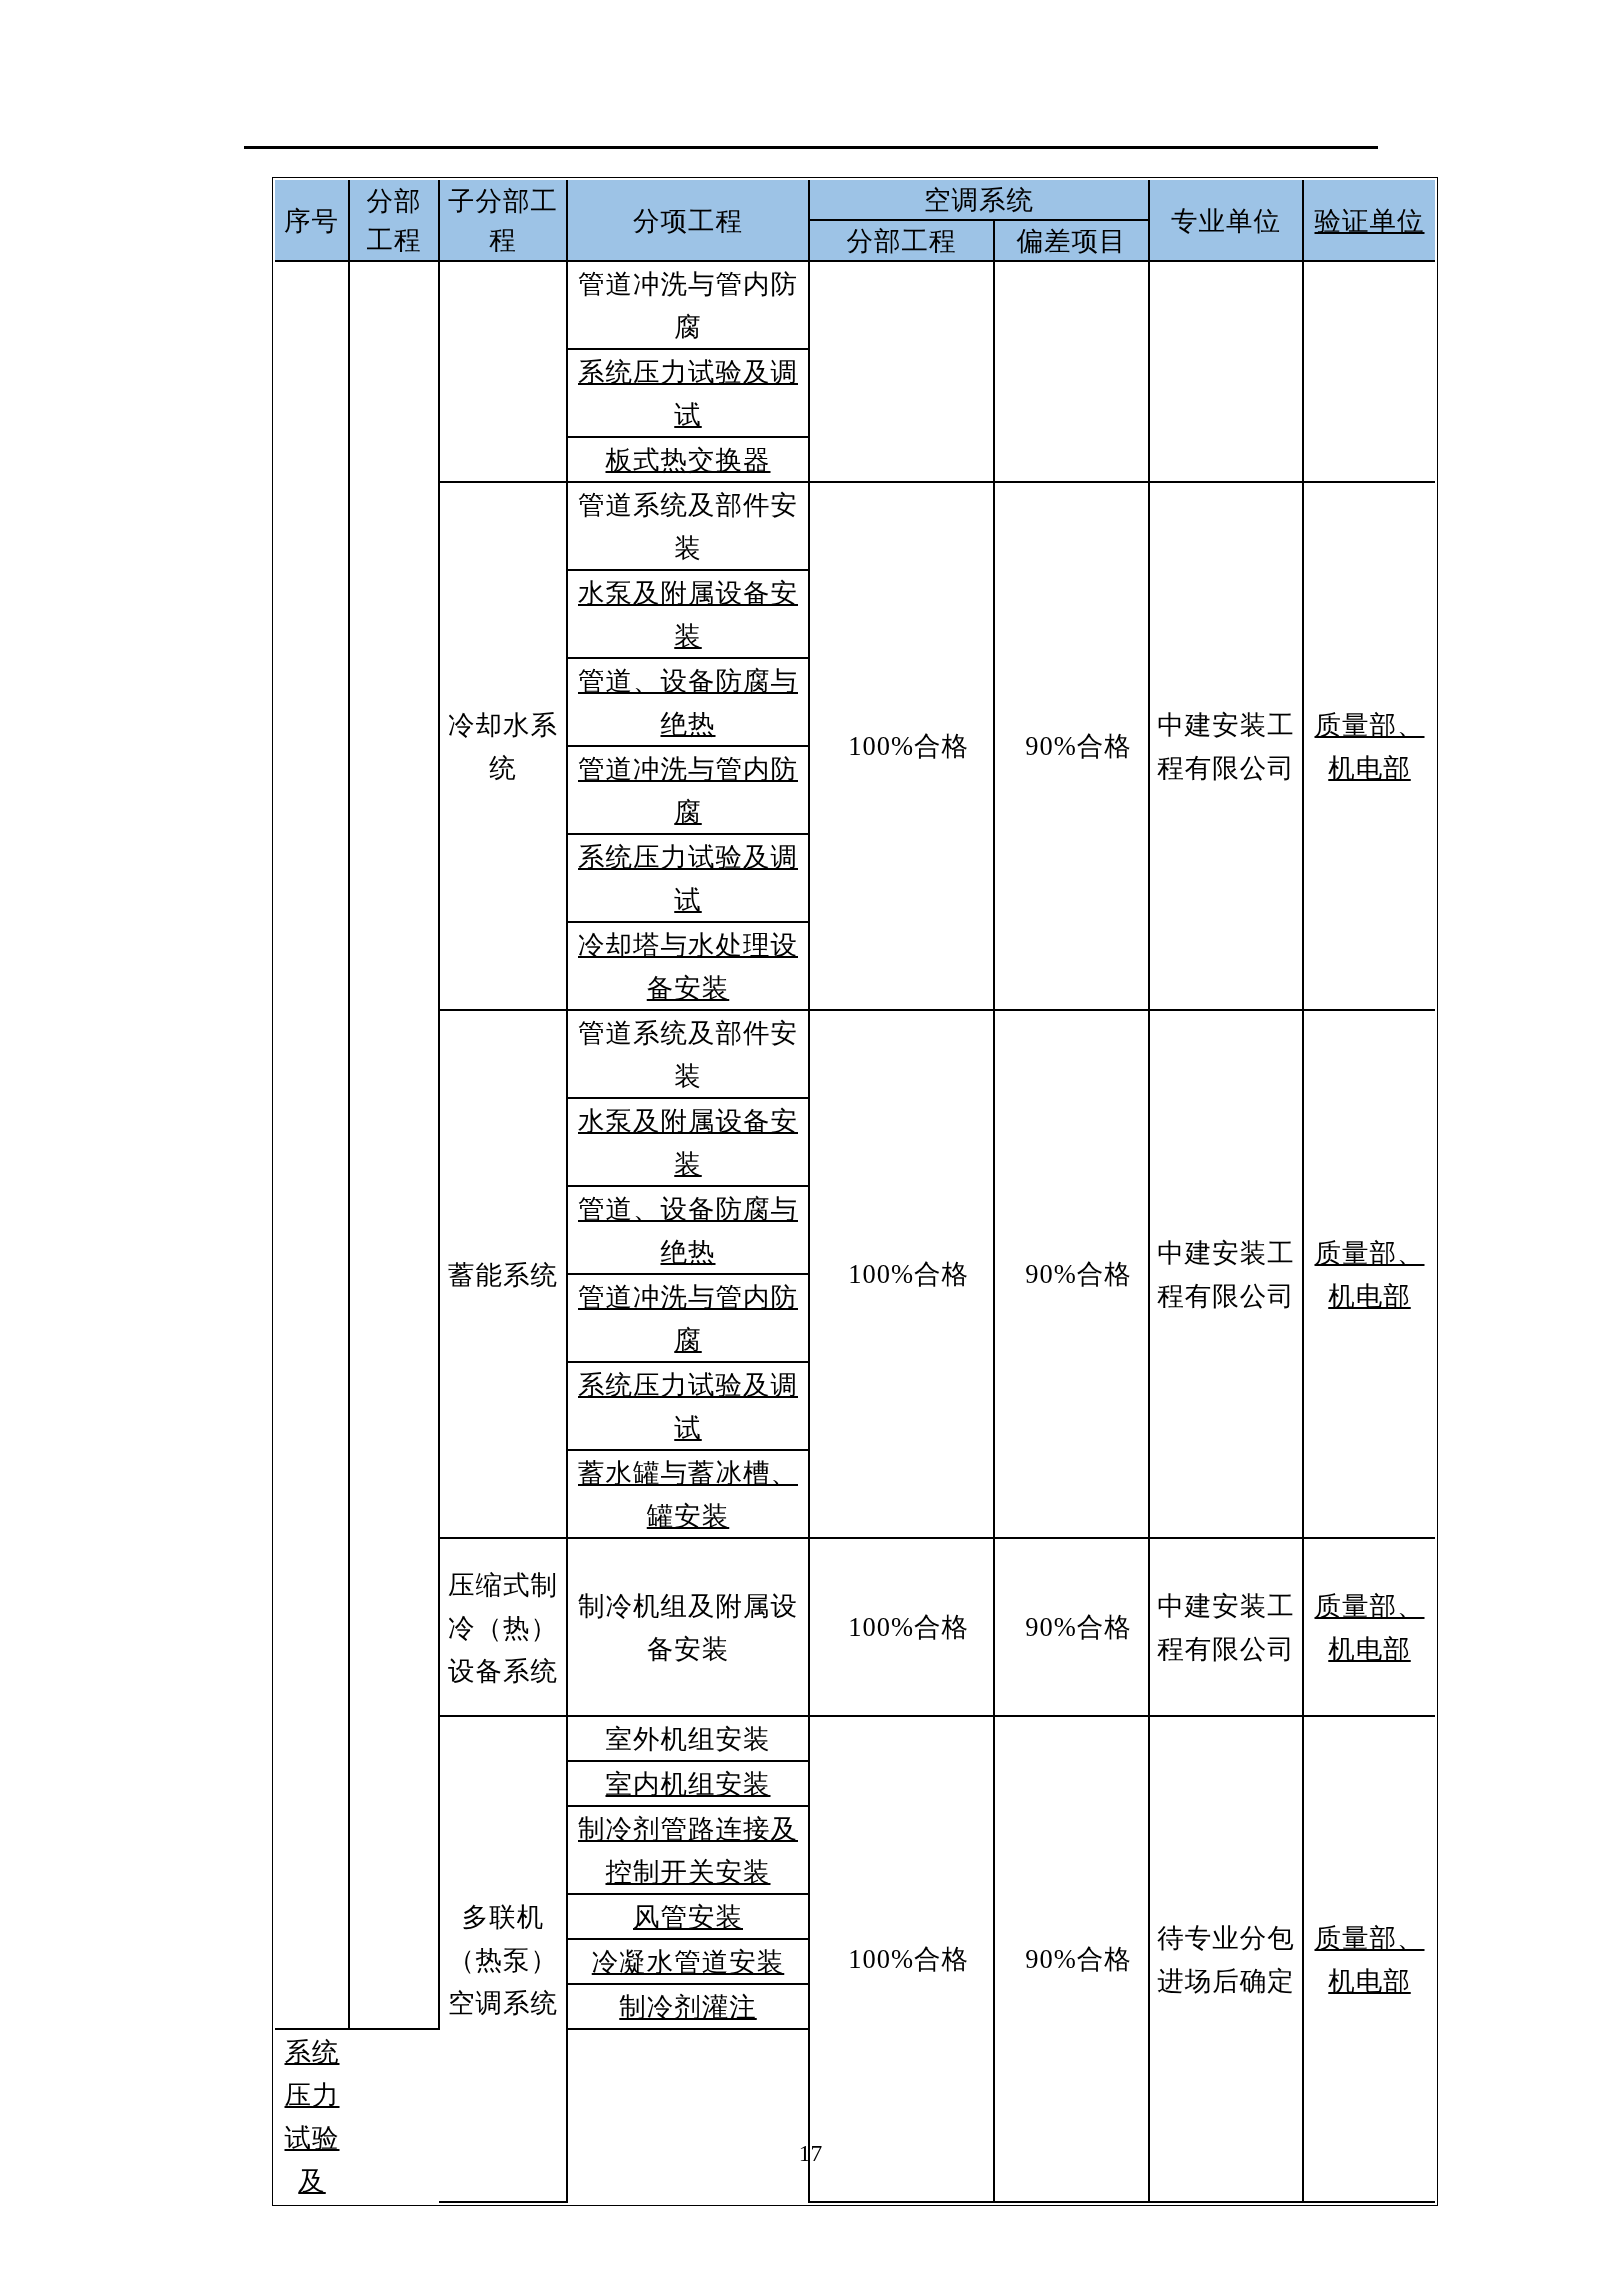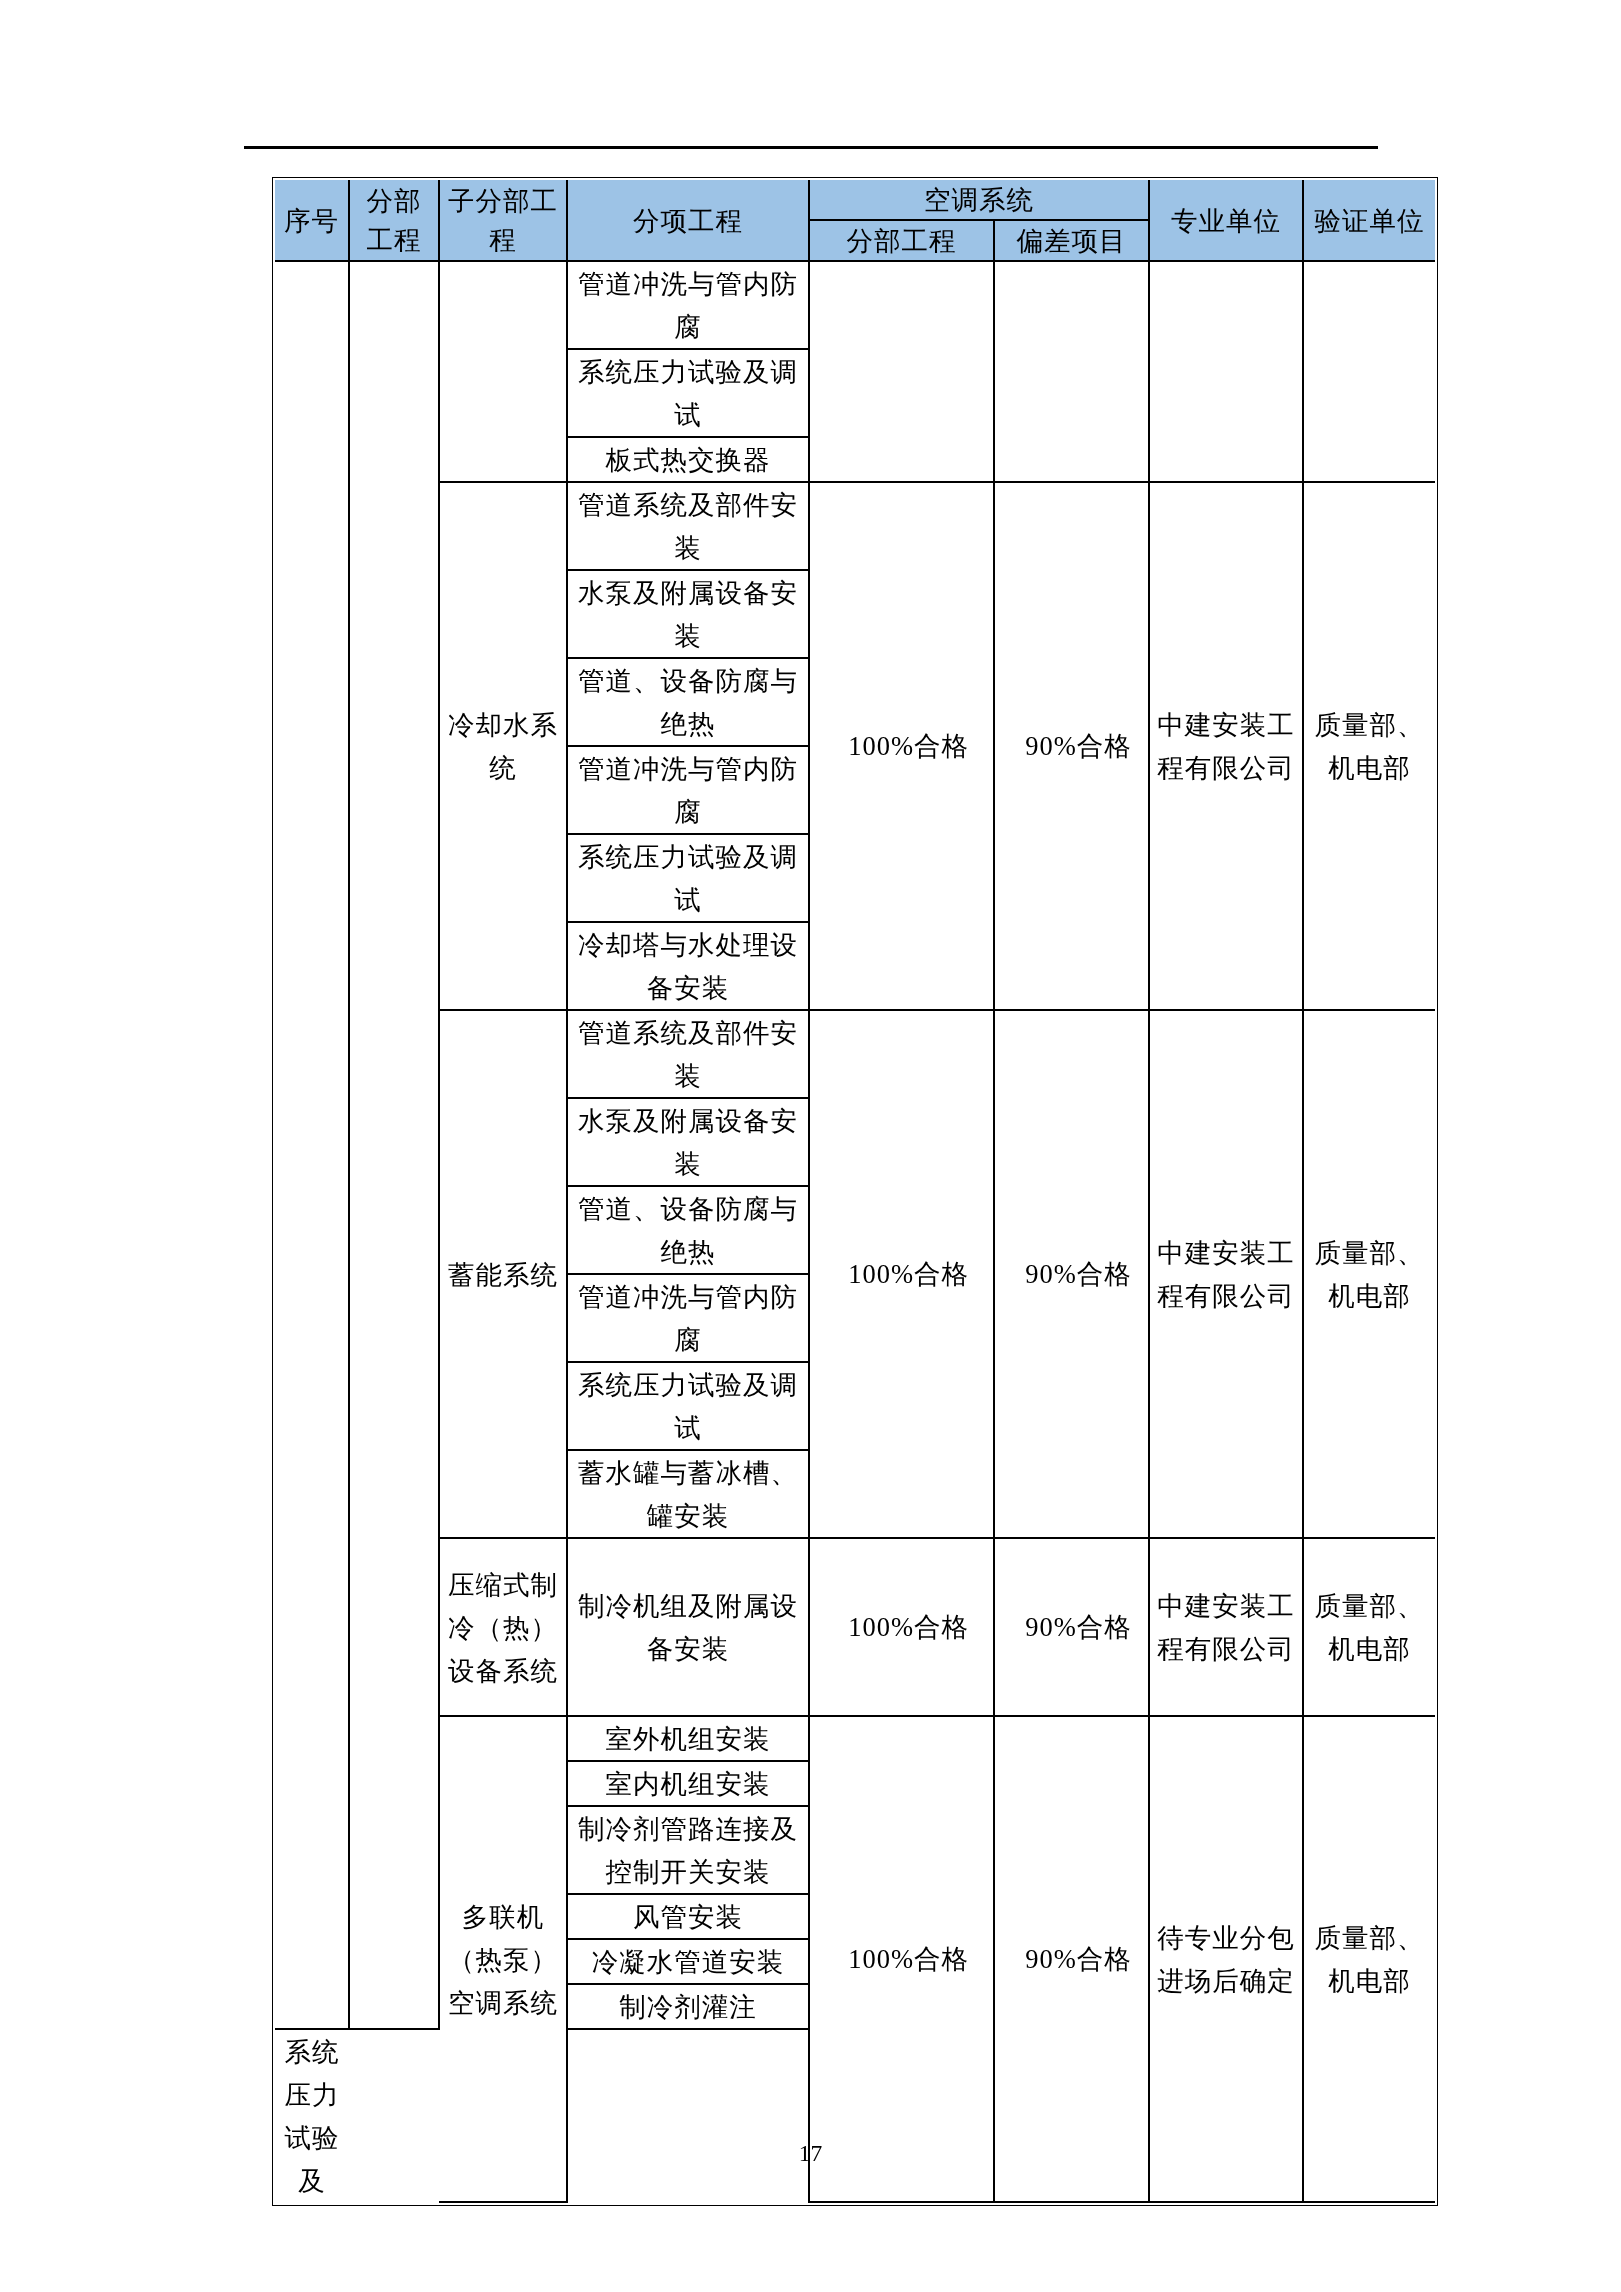--- a/index.html
+++ b/index.html
@@ -50,21 +50,21 @@
     th {
       background: #9DC3E6;
     }
     .hdr-row1 th { height: 39px; line-height: 39px; }
     .hdr-row2 th { height: 39px; line-height: 39px; }
     .r2 { height: 81px; }
     .r1 { height: 39px; }
     .num { font-family: "Liberation Serif", "DejaVu Serif", serif; padding-left: 20px; }
     table tr:first-child th { border-top: none; }
     table tr td:first-child, table tr th:first-child { border-left: none; }
-    table tr td:last-child, table tr th.last-col { border-right: none; }
+    table tr td:last-child, table tr th.last-col { border-right: none; text-decoration: underline; }
     table tr:last-child td { border-bottom: none; }
     .page-number {
       position: absolute;
       top: 2140px;
       left: 0;
       width: 1621px;
       text-align: center;
       font-size: 23.5px;
       font-family: "Liberation Serif", "DejaVu Serif", serif;
     }

